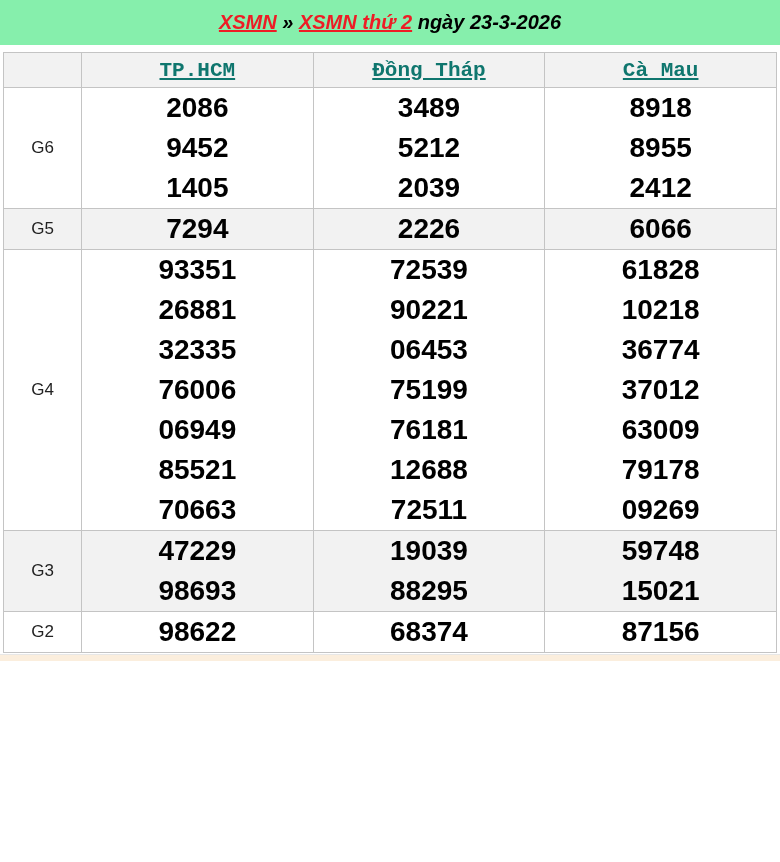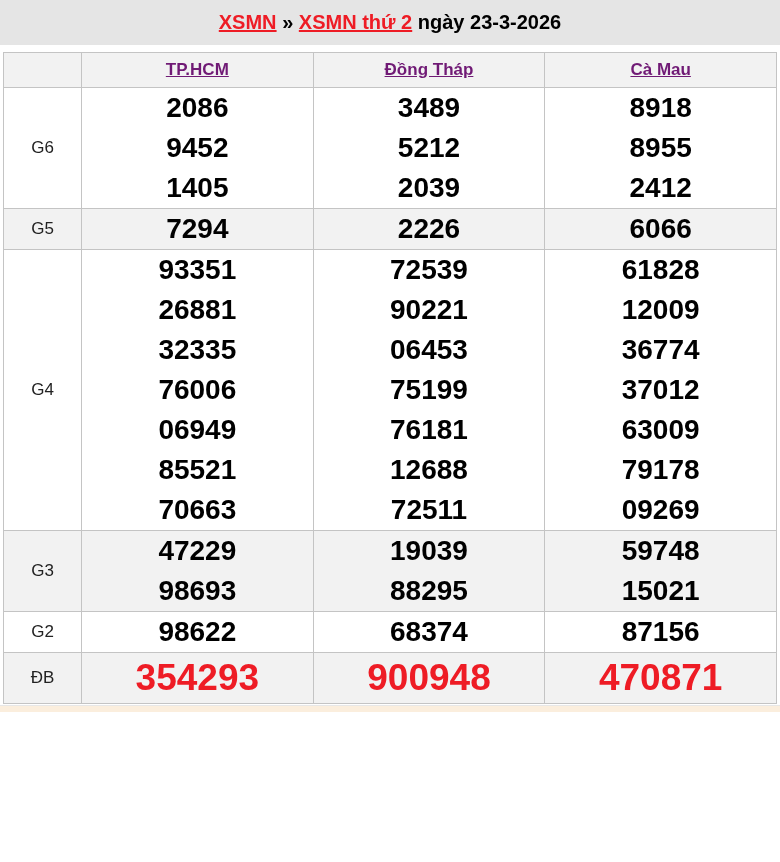--- a/index.html
+++ b/index.html
@@ -4,29 +4,30 @@
 <style>
   html, body {
     margin: 0;
     padding: 0;
     background: #ffffff;
     width: 780px;
     font-family: "Liberation Sans", "DejaVu Sans", sans-serif;
   }
   
   .title-bar {
-    background: #e5e5e5;
+    background: #86efac;
     height: 45px;
     display: flex;
     align-items: center;
     justify-content: center;
     font-size: 20px;
     font-weight: bold;
     color: #000000;
     white-space: pre;
+    font-style: italic;
   }
   .title-bar a.red-link {
     color: #ee1c25;
     text-decoration: underline;
     cursor: pointer;
   }
   .title-sep, .title-date { color: #000000; }
 
   
   .table-wrap { padding: 7px 3px 0 3px; }
@@ -38,25 +39,26 @@
   table.results th, table.results td {
     border: 1px solid #c4c4c4;
     text-align: center;
     vertical-align: middle;
     padding: 0;
   }
   col.c-label { width: 78px; }
 
   thead tr { background: #f2f2f2; height: 35px; }
   thead th a {
-    color: #701a75;
+    color: #0f766e;
     font-weight: bold;
-    font-size: 17px;
+    font-size: 21px;
     text-decoration: underline;
     cursor: pointer;
+    font-family: Liberation Mono, monospace;
   }
 
   tbody tr { background: #ffffff; }
   tbody tr:nth-child(even) { background: #f2f2f2; }
 
   td.label {
     font-size: 17px;
     font-weight: normal;
     color: #222222;
   }
@@ -156,21 +158,21 @@
             <div class="val">72539</div>
             <div class="val">90221</div>
             <div class="val">06453</div>
             <div class="val">75199</div>
             <div class="val">76181</div>
             <div class="val">12688</div>
             <div class="val">72511</div>
           </td>
           <td class="num">
             <div class="val">61828</div>
-            <div class="val">12009</div>
+            <div class="val">10218</div>
             <div class="val">36774</div>
             <div class="val">37012</div>
             <div class="val">63009</div>
             <div class="val">79178</div>
             <div class="val">09269</div>
           </td>
         </tr>
         <tr>
           <td class="label">G3</td>
           <td class="num">
@@ -191,29 +193,17 @@
           <td class="num">
             <div class="val">98622</div>
           </td>
           <td class="num">
             <div class="val">68374</div>
           </td>
           <td class="num">
             <div class="val">87156</div>
           </td>
         </tr>
-        <tr class="db">
-          <td class="label">ĐB</td>
-          <td class="num">
-            <div class="val">354293</div>
-          </td>
-          <td class="num">
-            <div class="val">900948</div>
-          </td>
-          <td class="num">
-            <div class="val">470871</div>
-          </td>
-        </tr>
       </tbody>
   </table>
 </div>
 
 <div class="bottom-strip"></div>
 
 </body></html>

